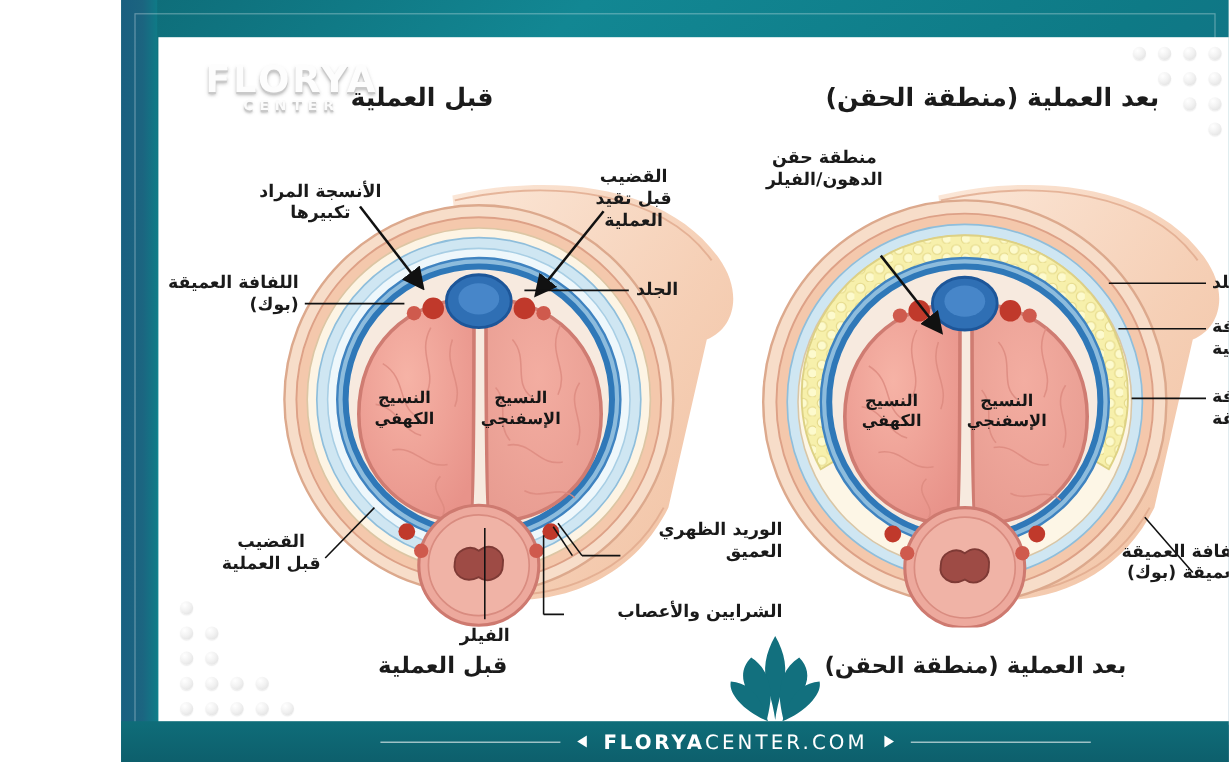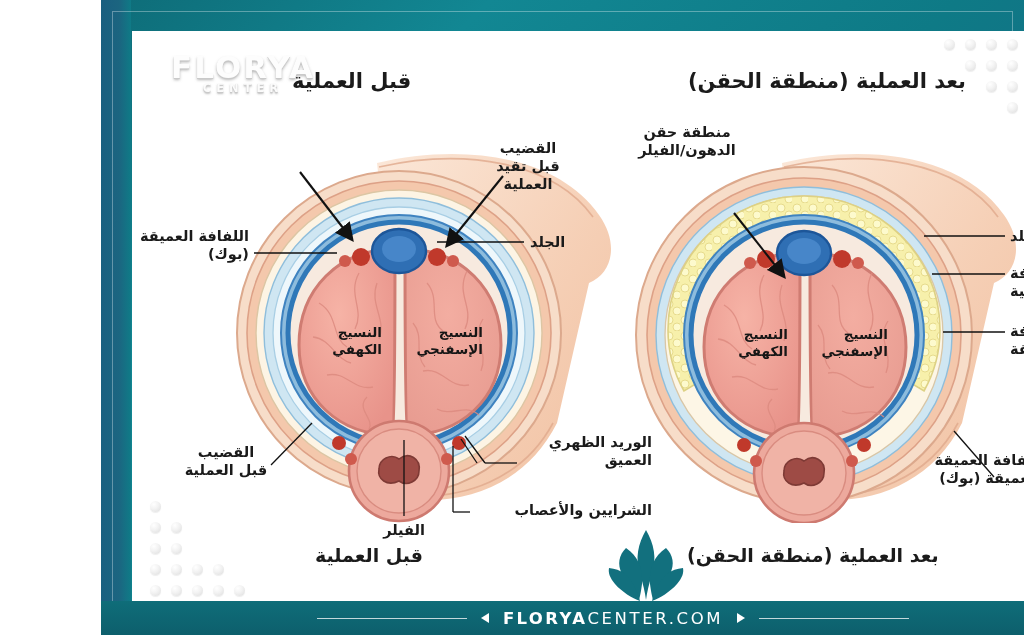--- a/index.html
+++ b/index.html
@@ -90,21 +90,21 @@
   
   .lab{
     position:absolute;font-size:14.5px;line-height:18px;color:#1a1a1a;
     font-weight:600;white-space:pre-line;
   }
   .lab.ta-l{text-align:left;}
   .lab.ta-r{text-align:right;}
   .lab.ta-c{text-align:center;}
   .organ-lab{
     position:absolute;font-size:13.5px;line-height:16.5px;color:#161616;
-    font-weight:700;white-space:pre-line;
+    font-weight:700;text-align:center;white-space:pre-line;
   }
   
   #leaders{position:absolute;left:0;top:0;width:962px;height:573px;pointer-events:none;}
 </style>
 </head>
 <body>
 
 <div id="poster">
 
   <div id="bevel-left"></div>
@@ -325,20 +325,22 @@
         <line x1="873" y1="205" x2="792" y2="205" stroke-width="1.3"></line>
 
         <line x1="873" y1="243" x2="800" y2="243" stroke-width="1.3"></line>
 
         <line x1="873" y1="301" x2="811" y2="301" stroke-width="1.3"></line>
 
         <line x1="862" y1="446" x2="822" y2="400" stroke-width="1.3"></line>
       </g>
     </svg>
 
+    <div class="lab ta-c" style="left:65px;top:120px;width:140px;">الأنسجة المراد
+تكبيرها</div>
     <div class="lab ta-r" style="left:5px;top:196px;width:112px;">اللفافة العميقة
 (بوك)</div>
     <div class="lab ta-c" style="left:355px;top:108px;width:82px;">القضيب
 قبل تقيد
 العملية</div>
     <div class="lab ta-l" style="left:398px;top:202px;width:70px;">الجلد</div>
     <div class="lab ta-c" style="left:48px;top:412px;width:92px;">القضيب
 قبل العملية</div>
     <div class="lab ta-c" style="left:222px;top:490px;width:100px;">الفيلر</div>
     <div class="lab ta-r" style="left:342px;top:470px;width:178px;">الشرايين والأعصاب</div>

